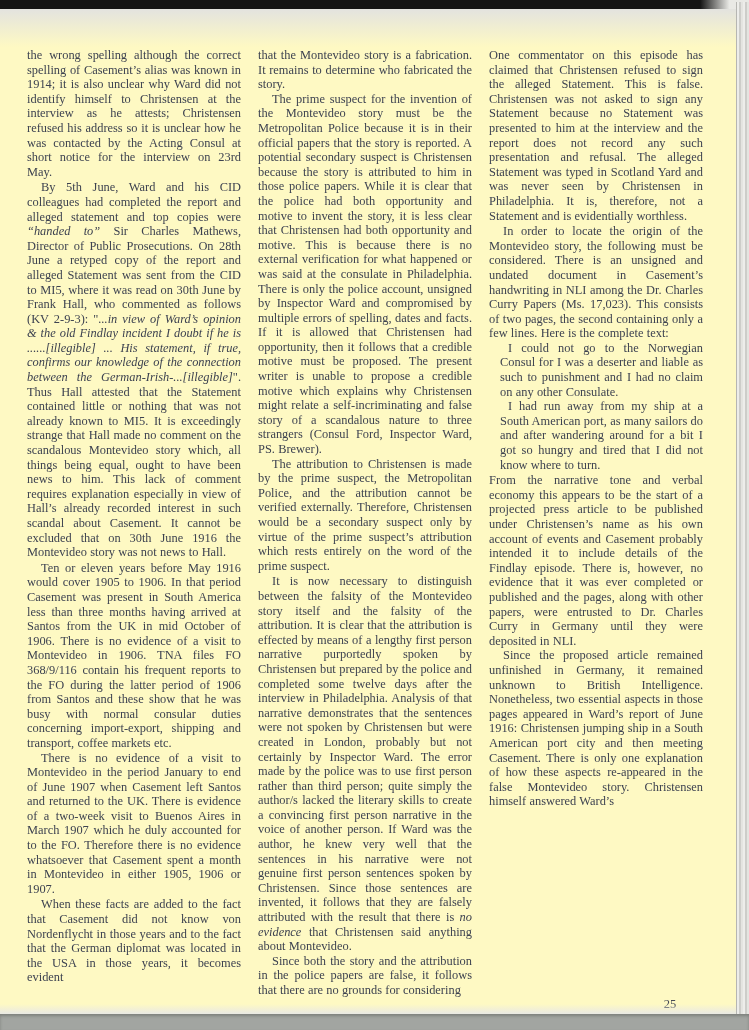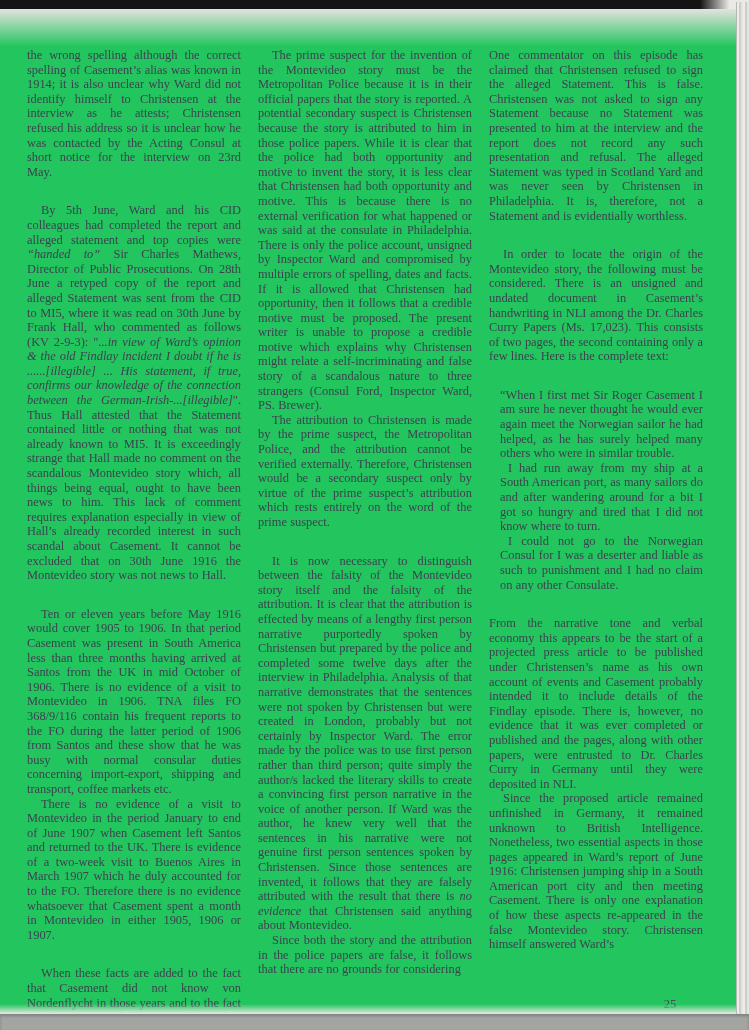--- a/index.html
+++ b/index.html
@@ -18,21 +18,21 @@
     background: #141414;
   }
   .top-bar-fade {
     position: absolute; top: 0; left: 700px;
     width: 49px; height: 9px;
     background: linear-gradient(90deg, #141414, #e9e9e5 60%);
   }
   .page {
     position: absolute; left: 0; top: 9px;
     width: 737px; height: 1005px;
-    background: #22c55e;
+    background: #fef9c3;
   }
   .page::before {
     content: ""; position: absolute; left: 0; top: 0; right: 0; height: 42px;
     background: linear-gradient(#e3e3df, rgba(249,249,246,0) 90%);
     pointer-events: none;
   }
   .page::after {
     content: ""; position: absolute; left: 0; bottom: 0; right: 0; height: 10px;
     background: linear-gradient(rgba(249,249,246,0), #e9e9e4);
     pointer-events: none;
@@ -60,21 +60,21 @@
     margin: 0;
     font-size: 12.4px;
     line-height: 14.6px;
     color: #3d4250;
     text-align: justify;
     hyphens: auto;
     -webkit-hyphens: auto;
     word-spacing: 0.2px;
   }
   .para.indent { text-indent: 14px; }
-  .para.gap { margin-top: 24px; }
+  .para.gap { margin-top: 1px; }
   .para.quote { margin-left: 11px; }
   .para.quote.indent { text-indent: 8px; }
   .para em { font-style: italic; }
   .page-number {
     position: absolute; left: 655px; top: 988px;
     width: 30px;
     font-size: 12.5px;
     color: #44495596;
     color: #454a56;
     text-align: center;
@@ -90,31 +90,31 @@
   <div class="page">
     <div class="content">
       <div class="col">
           <p class="para"><span>the wrong spelling although the correct spelling of Casement’s alias was known in 1914; it is also unclear why Ward did not identify himself to Christensen at the interview as he attests; Christensen refused his address so it is unclear how he was contacted by the Acting Consul at short notice for the interview on 23rd May.</span></p>
           <p class="para indent gap"><span>By 5th June, Ward and his CID colleagues had completed the report and alleged statement and top copies were </span><em>“handed to”</em><span> Sir Charles Mathews, Director of Public Prosecutions. On 28th June a retyped copy of the report and alleged Statement was sent from the CID to MI5, where it was read on 30th June by Frank Hall, who commented as follows (KV 2-9-3): "</span><em>...in view of Ward’s opinion &amp; the old Findlay incident I doubt if he is ......[illegible] ... His statement, if true, confirms our knowledge of the connection between the German-Irish-...[illegible]</em><span>". Thus Hall attested that the Statement contained little or nothing that was not already known to MI5. It is exceedingly strange that Hall made no comment on the scandalous Montevideo story which, all things being equal, ought to have been news to him. This lack of comment requires explanation especially in view of Hall’s already recorded interest in such scandal about Casement. It cannot be excluded that on 30th June 1916 the Montevideo story was not news to Hall.</span></p>
           <p class="para indent gap"><span>Ten or eleven years before May 1916 would cover 1905 to 1906. In that period Casement was present in South America less than three months having arrived at Santos from the UK in mid October of 1906. There is no evidence of a visit to Montevideo in 1906. TNA files FO 368/9/116 contain his frequent reports to the FO during the latter period of 1906 from Santos and these show that he was busy with normal consular duties concerning import-export, shipping and transport, coffee markets etc.</span></p>
           <p class="para indent"><span>There is no evidence of a visit to Montevideo in the period January to end of June 1907 when Casement left Santos and returned to the UK. There is evidence of a two-week visit to Buenos Aires in March 1907 which he duly accounted for to the FO. Therefore there is no evidence whatsoever that Casement spent a month in Montevideo in either 1905, 1906 or 1907.</span></p>
           <p class="para indent gap"><span>When these facts are added to the fact that Casement did not know von Nordenflycht in those years and to the fact that the German diplomat was located in the USA in those years, it becomes evident</span></p>
         </div>
       <div class="col">
+          <p class="para"><span>that the Montevideo story is a fabrication. It remains to determine who fabricated the story.</span></p>
           <p class="para indent"><span>The prime suspect for the invention of the Montevideo story must be the Metropolitan Police because it is in their official papers that the story is reported. A potential secondary suspect is Christensen because the story is attributed to him in those police papers. While it is clear that the police had both opportunity and motive to invent the story, it is less clear that Christensen had both opportunity and motive. This is because there is no external verification for what happened or was said at the consulate in Philadelphia. There is only the police account, unsigned by Inspector Ward and compromised by multiple errors of spelling, dates and facts. If it is allowed that Christensen had opportunity, then it follows that a credible motive must be proposed. The present writer is unable to propose a credible motive which explains why Christensen might relate a self-incriminating and false story of a scandalous nature to three strangers (Consul Ford, Inspector Ward, PS. Brewer).</span></p>
           <p class="para indent"><span>The attribution to Christensen is made by the prime suspect, the Metropolitan Police, and the attribution cannot be verified externally. Therefore, Christensen would be a secondary suspect only by virtue of the prime suspect’s attribution which rests entirely on the word of the prime suspect.</span></p>
           <p class="para indent gap"><span>It is now necessary to distinguish between the falsity of the Montevideo story itself and the falsity of the attribution. It is clear that the attribution is effected by means of a lengthy first person narrative purportedly spoken by Christensen but prepared by the police and completed some twelve days after the interview in Philadelphia.  Analysis of that narrative demonstrates that the sentences were not spoken by Christensen but were created in London, probably but not certainly by Inspector Ward. The error made by the police was to use first person rather than third person; quite simply the author/s lacked the literary skills to create a convincing first person narrative in the voice of another person. If Ward was the author, he knew very well that the sentences in his narrative were not genuine first person sentences spoken by Christensen. Since those sentences are invented, it follows that they are falsely attributed with the result that there is </span><em>no evidence</em><span> that Christensen said anything about Montevideo.</span></p>
           <p class="para indent"><span>Since both the story and the attribution in the police papers are false, it follows that there are no grounds for considering</span></p>
         </div>
       <div class="col">
           <p class="para"><span>One commentator on this episode has claimed that Christensen refused to sign the alleged Statement. This is false. Christensen was not asked to sign any Statement because no Statement was presented to him at the interview and the report does not record any such presentation and refusal. The alleged Statement was typed in Scotland Yard and was never seen by Christensen in Philadelphia. It is, therefore, not a Statement and is evidentially worthless.</span></p>
           <p class="para indent gap"><span>In order to locate the origin of the Montevideo story, the following must be considered. There is an unsigned and undated document in Casement’s handwriting in NLI among the Dr. Charles Curry Papers (Ms. 17,023). This consists of two pages, the second containing only a few lines. Here is the complete text:</span></p>
-          <p class="para gap quote"><span>“When I first met Sir Roger Casement I am sure he never thought he would ever again meet the Norwegian sailor he had helped, as he has surely helped many others who were in similar trouble.</span></p>
+          <p class="para indent quote"><span>I could not go to the Norwegian Consul for I was a deserter and liable as such to punishment and I had no claim on any other Consulate.</span></p>
           <p class="para indent quote"><span>I had run away from my ship at a South American port, as many sailors do and after wandering around for a bit I got so hungry and tired that I did not know where to turn.</span></p>
-          <p class="para indent quote"><span>I could not go to the Norwegian Consul for I was a deserter and liable as such to punishment and I had no claim on any other Consulate.</span></p>
           <p class="para gap"><span>From the narrative tone and verbal economy this appears to be the start of a projected press article to be published under Christensen’s name as his own account of events and Casement probably intended it to include details of the Findlay episode. There is, however, no evidence that it was ever completed or published and the pages, along with other papers, were entrusted to Dr. Charles Curry in Germany until they were deposited in NLI.</span></p>
           <p class="para indent"><span>Since the proposed article remained unfinished in Germany, it remained unknown to British Intelligence. Nonetheless, two essential aspects in those pages appeared in Ward’s report of June 1916: Christensen jumping ship in a South American port city and then meeting Casement. There is only one explanation of how these aspects re-appeared in the false Montevideo story. Christensen himself answered Ward’s</span></p>
         </div>
     </div>
     <div class="page-number">25</div>
   </div>
 
   <div class="edge-stack"></div>
   <div class="bottom-strip"></div>
 </div>

